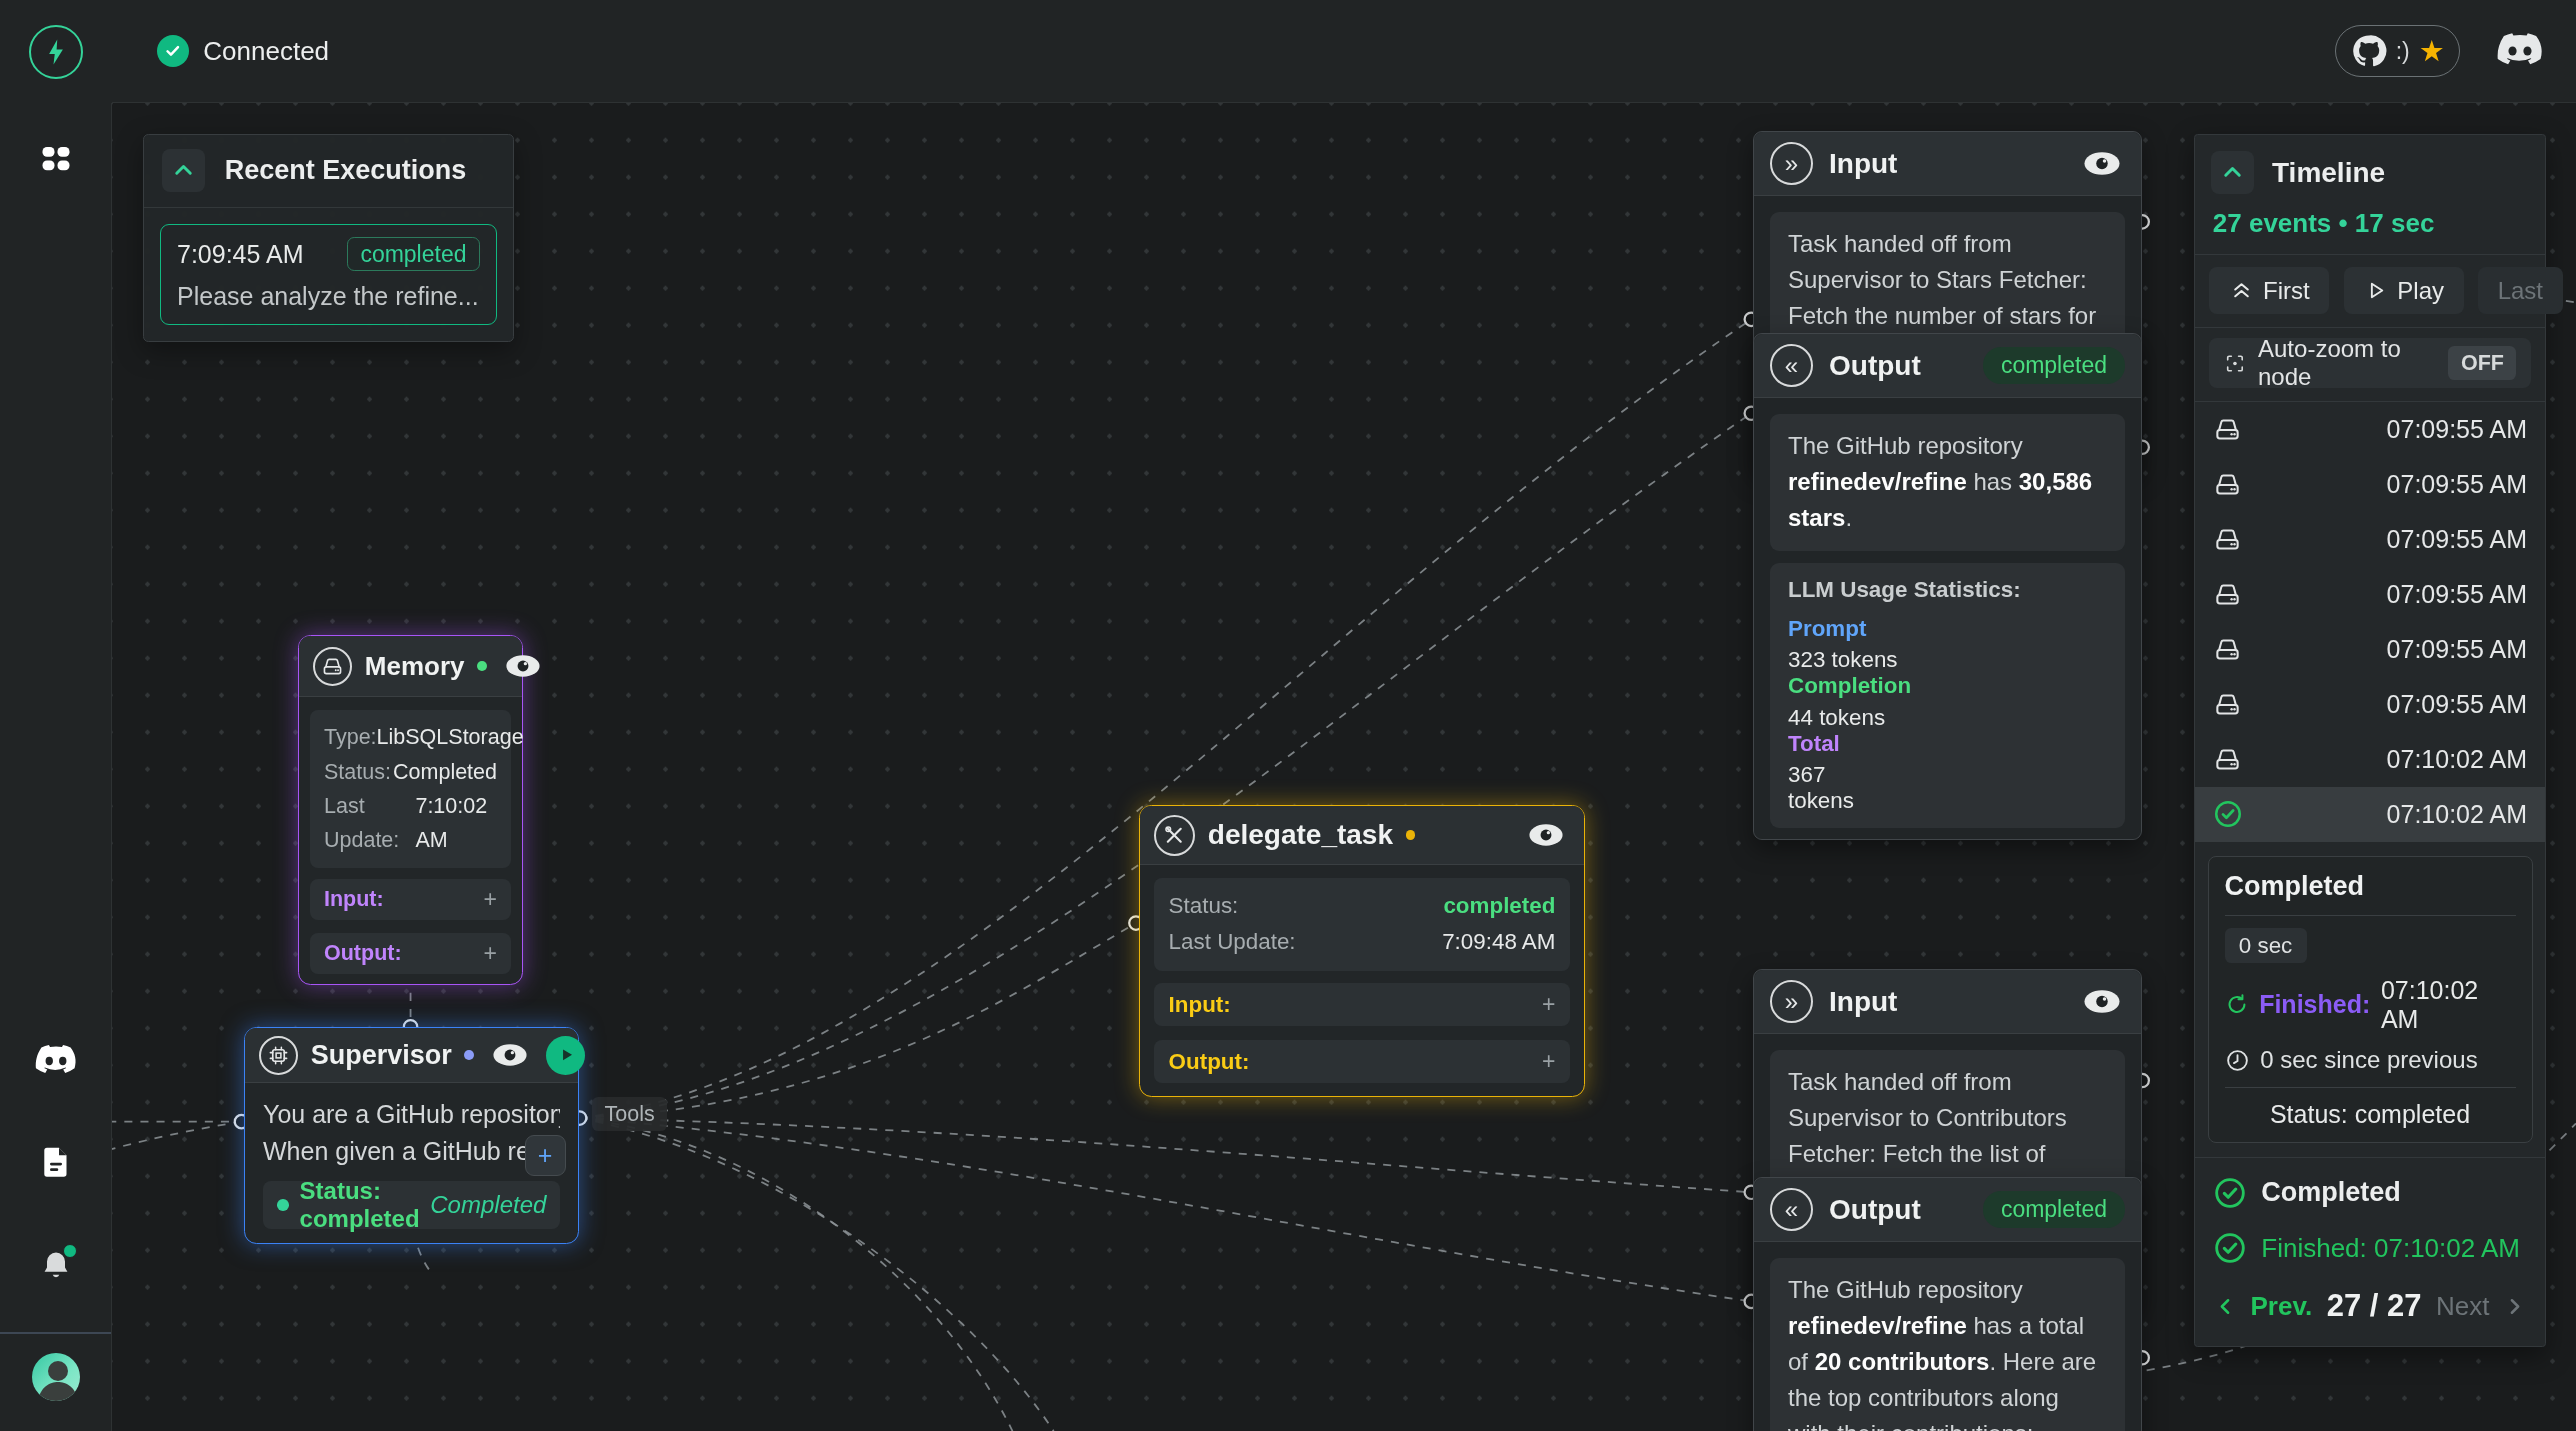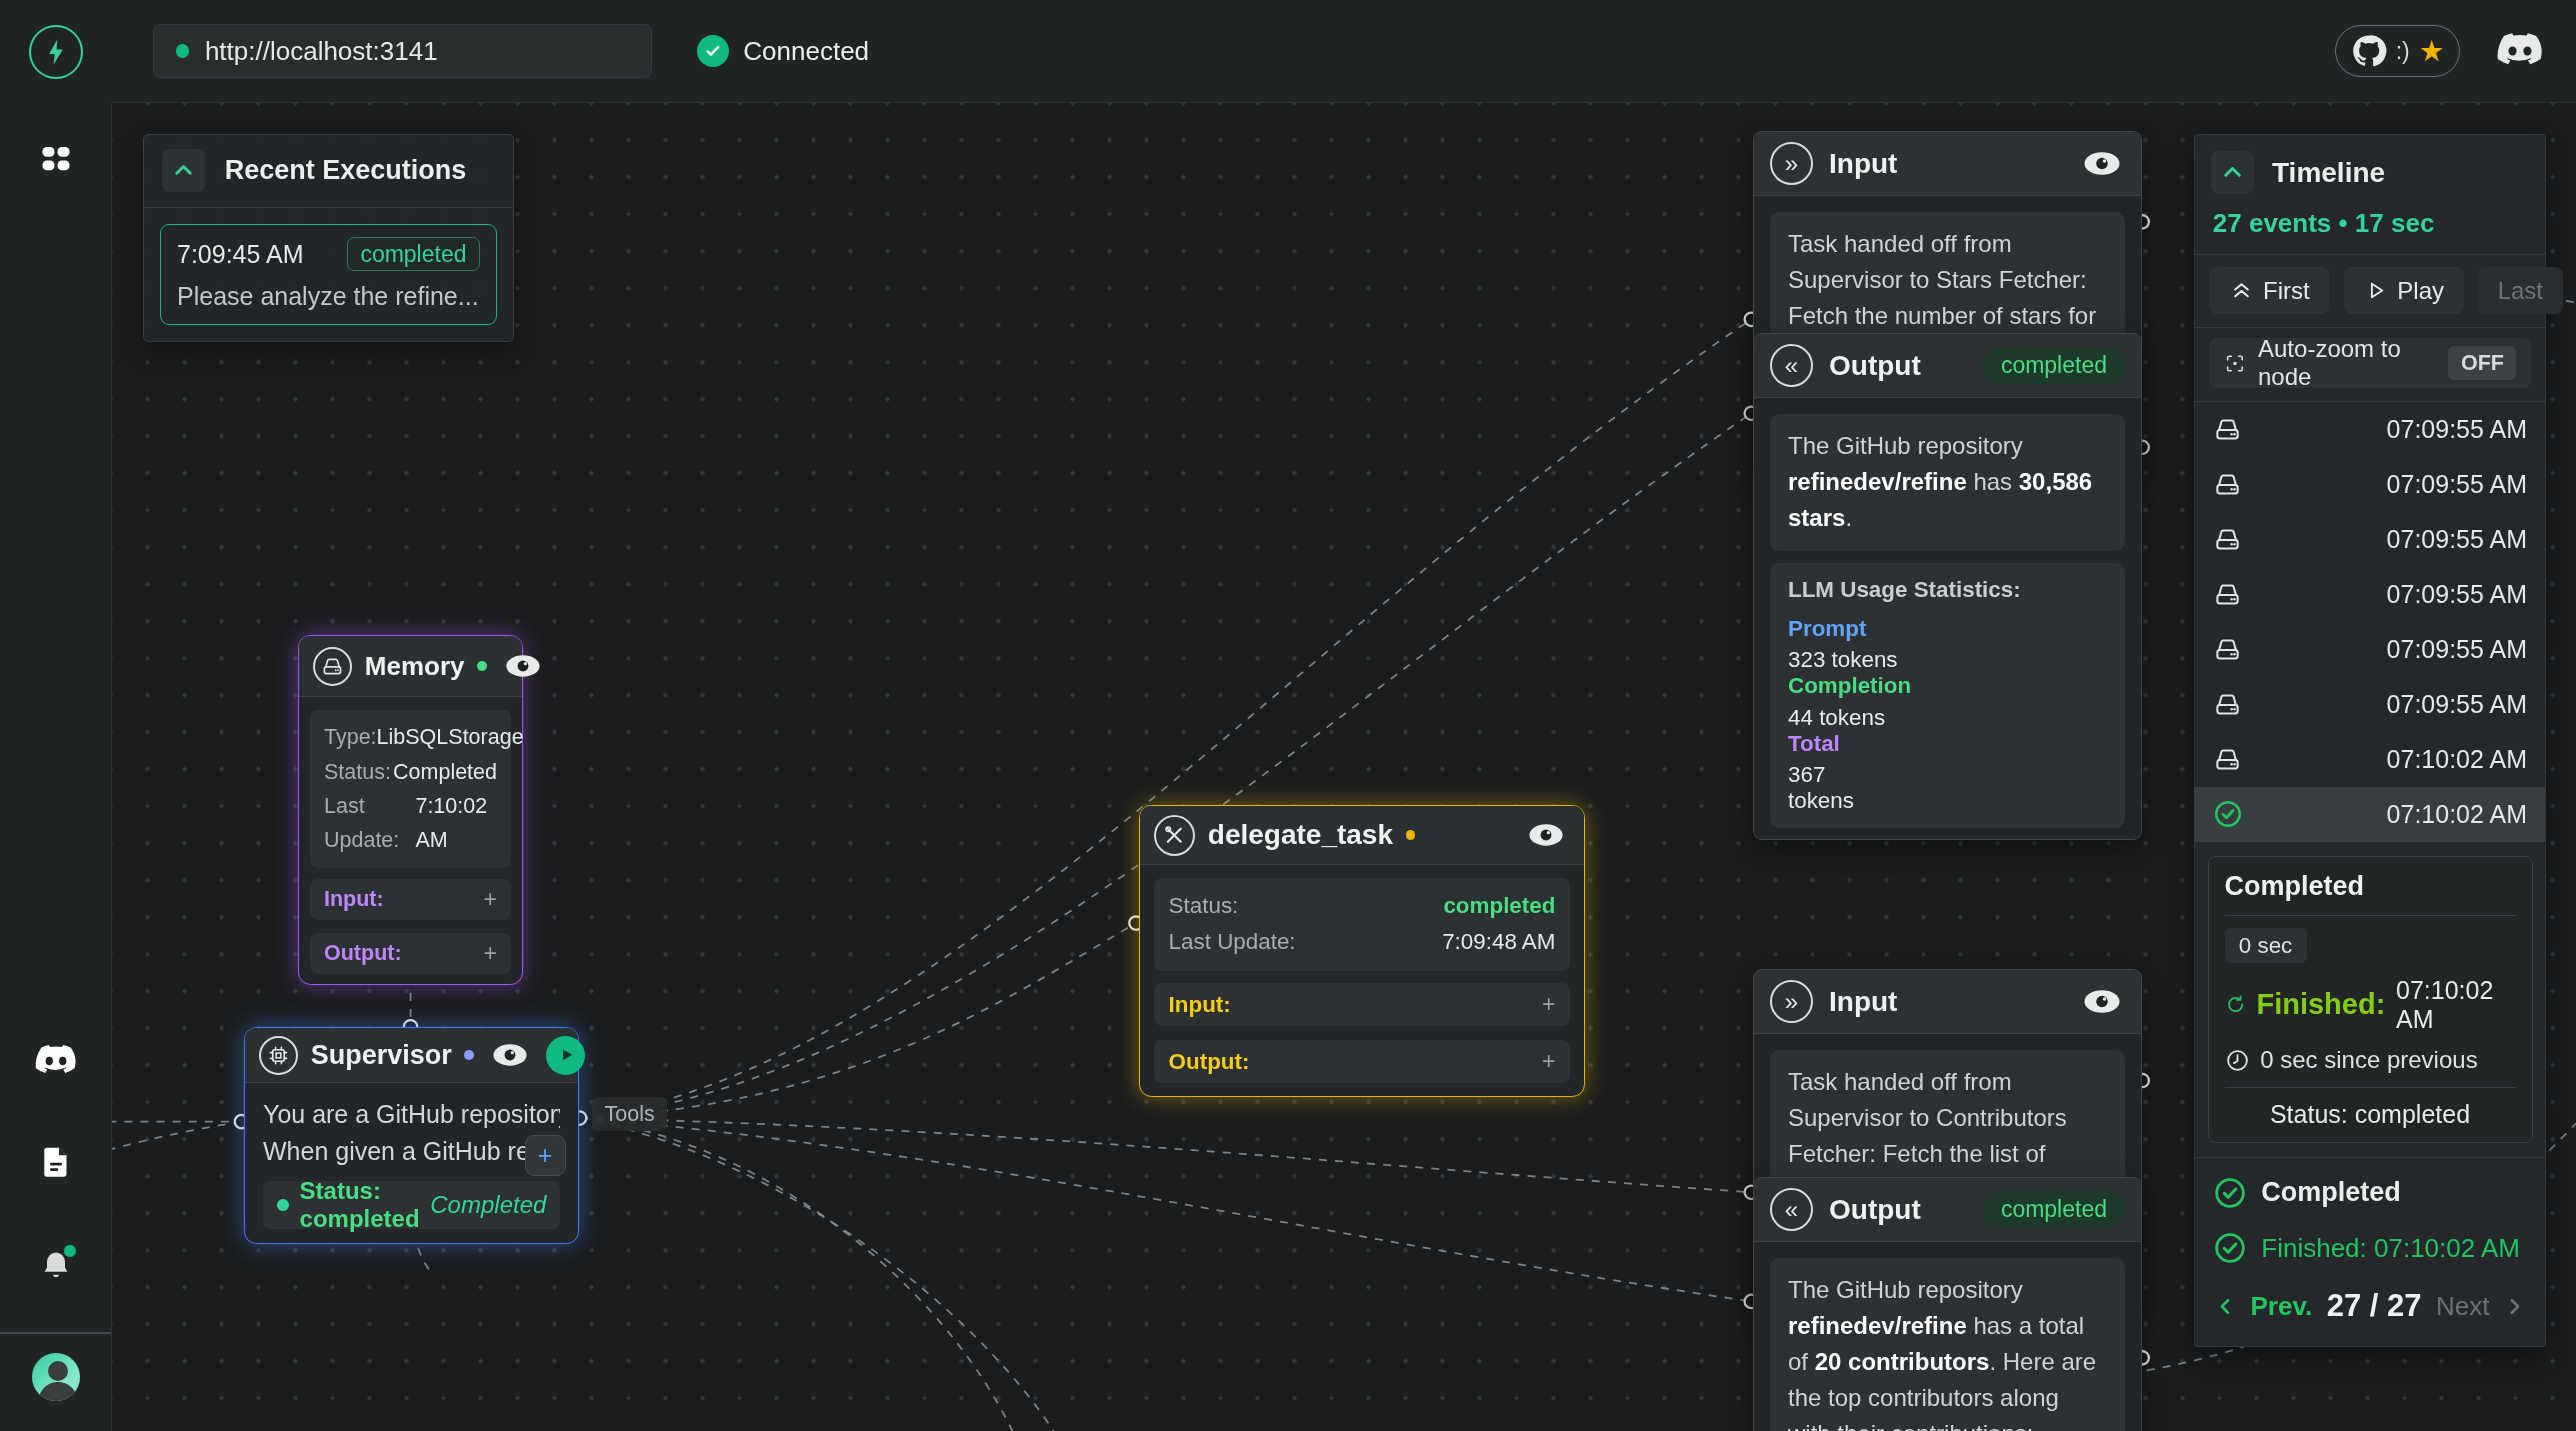--- a/index.html
+++ b/index.html
@@ -154,21 +154,21 @@
   .ev.selected { background:#383d40; }
   .ev-icon { color:#e2e4e5; display:flex; }
   .ev-time { margin-left:auto; font-size:25px; color:#e6e8e9; }
   .detail-card { margin:14.3px 12.5px 0; background:#212526; border:0.9px solid #3a3f42; border-radius:8px;
     padding:14.3px 16px 12.5px; }
   .dc-title { font-size:27px; font-weight:700; color:#f0f2f2; }
   .dc-div { height:0.9px; background:#3a3f42; margin:12.5px 0; }
   .dc-badge { display:inline-block; background:#2c3134; border-radius:6.3px; padding:4.5px 14.3px;
     font-size:22.4px; color:#dfe2e3; }
   .dc-row { display:flex; align-items:center; gap:10.7px; margin-top:12.5px; }
-  .dc-finished { font-size:29px; font-weight:600; color:#84cc16; }
+  .dc-finished { font-size:25px; font-weight:600; color:#8b5cf6; }
   .dc-time { margin-left:auto; font-size:25px; color:#e8eaea; }
   .dc-since { font-size:24px; color:#dfe2e3; }
   .dc-status { text-align:center; font-size:25px; color:#e8eaea; margin-top:3.6px; }
   .tl-footer { margin-top:14.3px; border-top:0.9px solid #33383b; padding:18px 18px 0; }
   .tf-row { display:flex; align-items:center; gap:14.3px; }
   .tf-completed { font-size:27px; font-weight:600; color:#eceeee; }
   .tf-finished { font-size:26px; color:#22c55e; }
   .pager { display:flex; align-items:center; margin-top:23px; gap:7.2px; }
   .pager-prev { display:flex; align-items:center; gap:12.5px; color:#22c55e; cursor:pointer; }
   .pager-prev span { font-size:26px; font-weight:600; }
@@ -309,24 +309,20 @@
 <div class="edge-label" style="left:592px; top:1097px;">Tools</div>
 
 <div class="logo-box">
   <div class="logo-circle">
     <svg class="ic" width="30" height="30" viewBox="0 0 34 34">
         <use href="#i-bolt"></use>
       </svg>
   </div>
 </div>
 <div class="topbar">
-  <div class="url-pill">
-    <span class="dot-green"></span>
-    <span class="url-text">http://localhost:3141</span>
-  </div>
   <div class="connected">
     <span class="check-fill">
       <svg class="ic" width="19.7" height="19.7" viewBox="0 0 22 22">
           <use href="#i-check"></use>
         </svg>
     </span>
     <span class="connected-text">Connected</span>
   </div>
   <div class="topbar-right">
     <div class="gh-pill">

